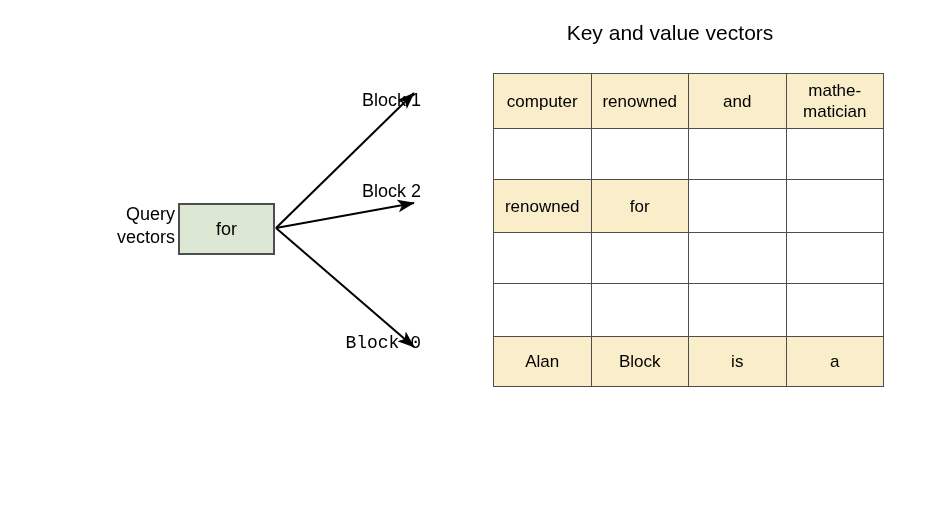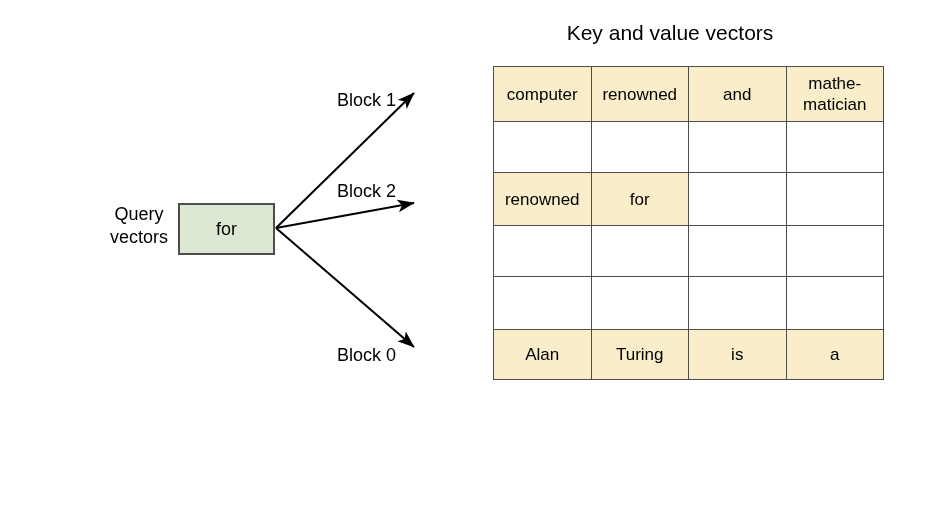--- a/index.html
+++ b/index.html
@@ -41,21 +41,21 @@
   }
 
   
   #query-vector-label {
     position: absolute;
     left: 103px;
     top: 203px;
     width: 72px;
     font-size: 18px;
     line-height: 23px;
-    text-align: center;
+    text-align: right;
   }
   #query-vector-label span { display: block; }
 
   
   #query-vector-box {
     position: absolute;
     left: 178px;
     top: 203px;
     width: 97px;
     height: 52px;
@@ -68,32 +68,32 @@
     font-size: 18px;
     color: #000000;
   }
 
   
   .block-label {
     position: absolute;
     font-size: 18px;
     line-height: 22px;
     white-space: nowrap;
-    text-align: left;
+    text-align: right;
     width: 84px;
   }
   #block-label-1 { left: 337px; top: 89px; }
   #block-label-2 { left: 337px; top: 180px; }
-  #block-label-0 { left: 337px; top: 344px; }
+  #block-label-0 { left: 337px; top: 332px; font-family: Liberation Mono, monospace; }
 
   
   #kv-table {
     position: absolute;
     left: 493px;
-    top: 66px;
+    top: 73px;
     width: 370px;
     border-collapse: collapse;
     table-layout: fixed;
   }
   #kv-table td {
     border: 1.6px solid #4d4d4d;
     width: 92.5px;
     height: 50px;
     text-align: center;
     vertical-align: middle;
@@ -161,21 +161,21 @@
           <td></td>
         </tr>
         <tr class="r5">
           <td></td>
           <td></td>
           <td></td>
           <td></td>
         </tr>
         <tr class="r6">
           <td class="filled">Alan</td>
-          <td class="filled">Turing</td>
+          <td class="filled">Block</td>
           <td class="filled">is</td>
           <td class="filled">a</td>
         </tr>
       </tbody>
   </table>
 
   <svg id="arrow-layer" viewBox="0 0 952 531">
     <defs>
       <marker id="ah" markerWidth="10" markerHeight="10" refX="8.2" refY="3.2" orient="auto" markerUnits="strokeWidth">
         <path d="M0,0 L8.6,3.2 L0,6.4 L2.1,3.2 z" fill="#000000"></path>

